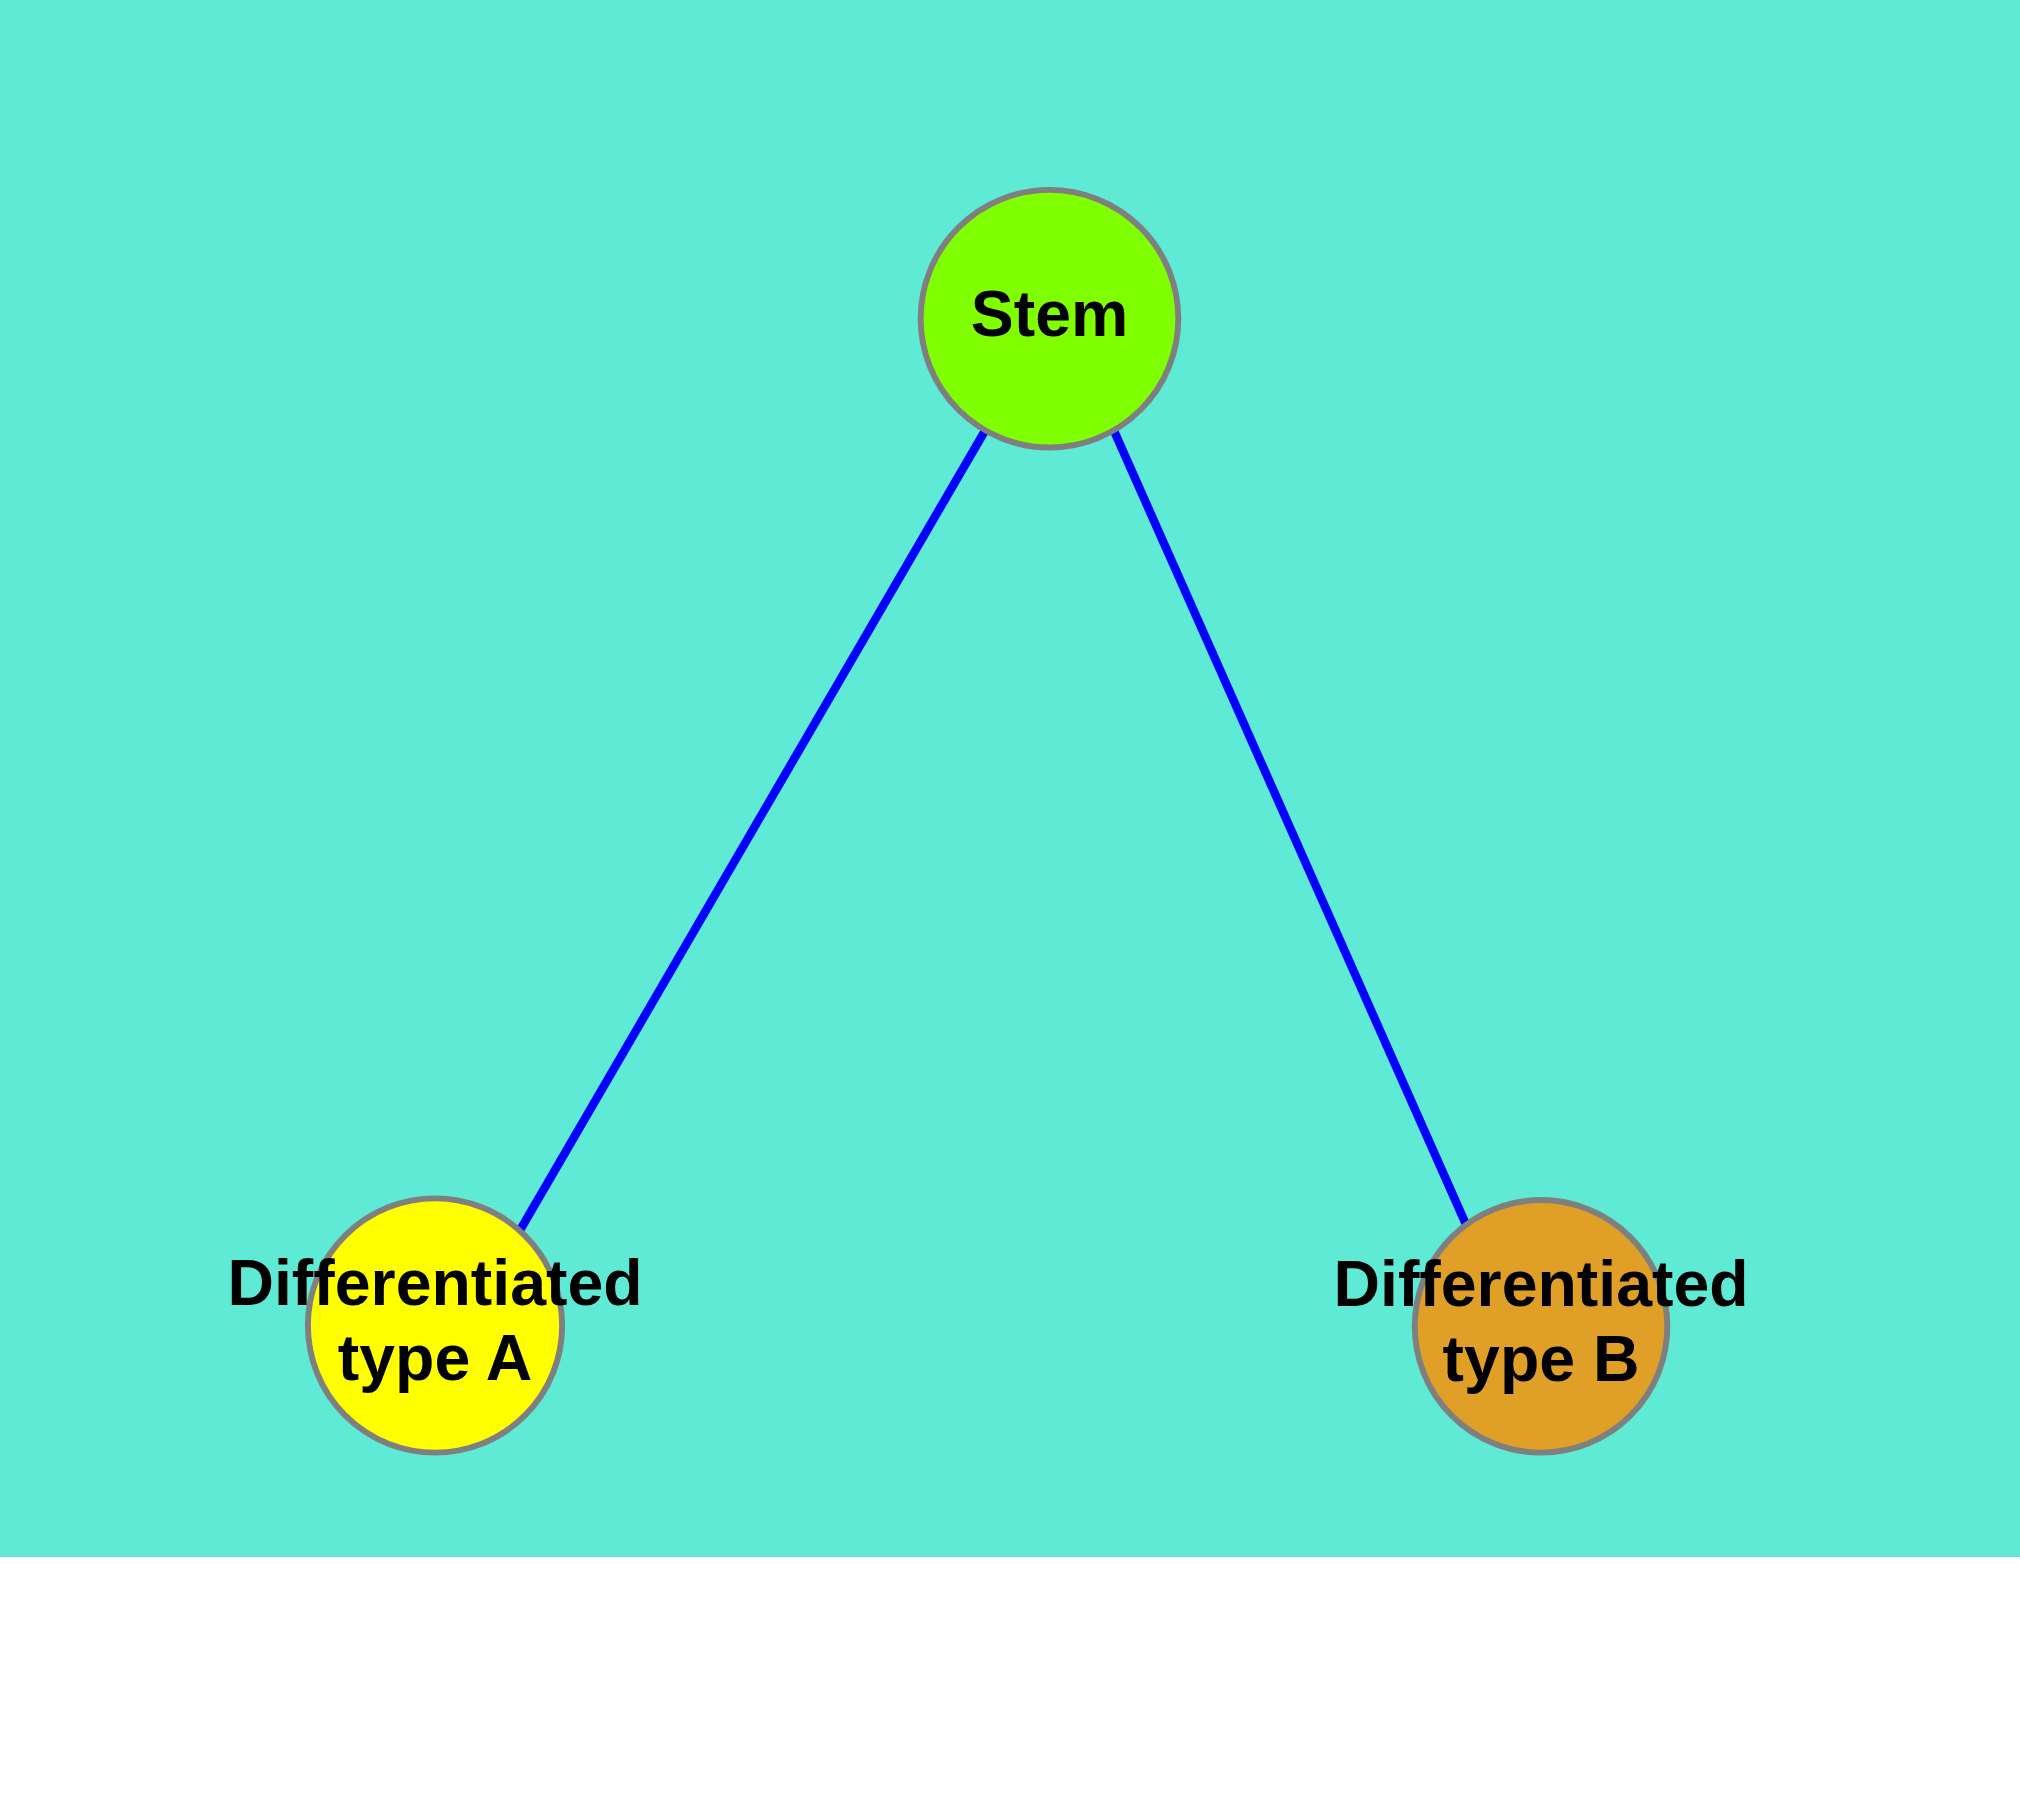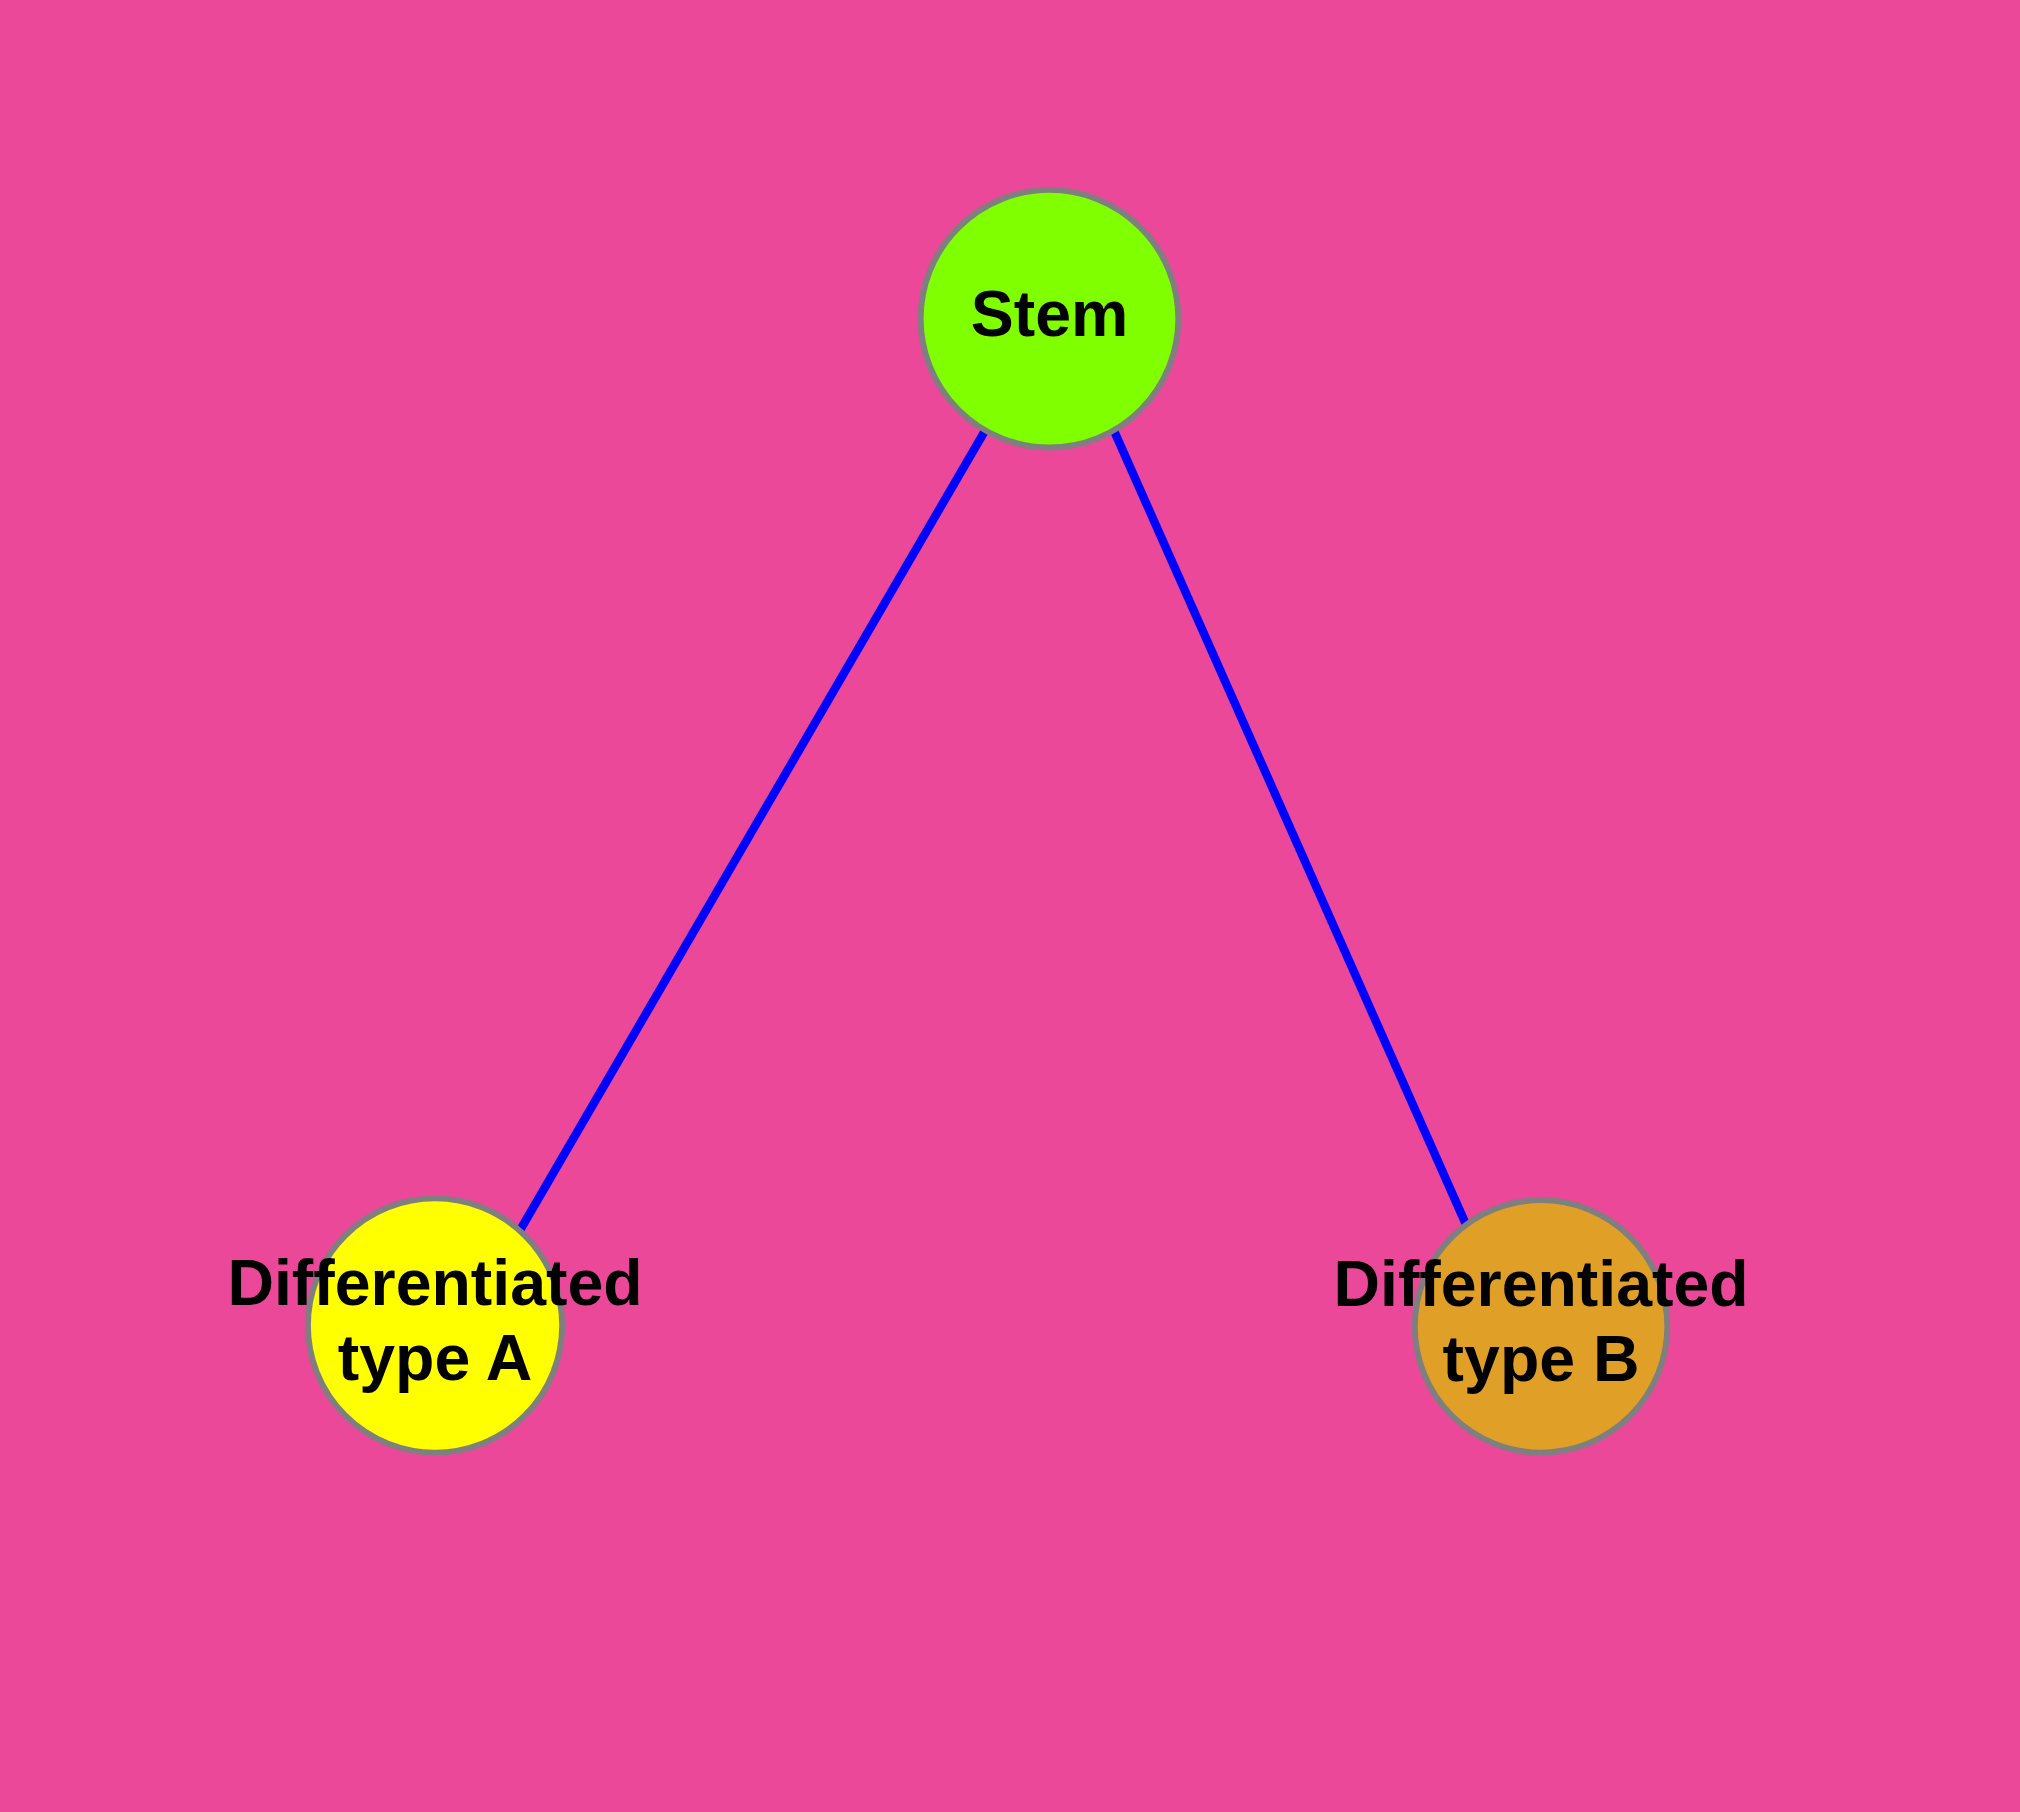--- a/index.html
+++ b/index.html
@@ -41,21 +41,21 @@
   .graph-edge {
     stroke: #0000ff;
     stroke-width: 10;
     stroke-linecap: butt;
     fill: none;
   }
 </style>
 </head>
 <body>
 
-<div id="canvas-root" style="background: #ec4899; width: 2021px; height: 1812px;">
+<div id="canvas-root" style="background: #5eead4; width: 2021px; height: 1557px;">
   <svg id="graph-svg" viewBox="0 0 2384 2138">
 
     <g id="edges-layer">
         <line class="graph-edge" x1="1162" y1="508" x2="613" y2="1452" stroke="#0000ff" stroke-width="10"></line>
         <line class="graph-edge" x1="1314" y1="508" x2="1730" y2="1446" stroke="#0000ff" stroke-width="10"></line>
       </g>
     <g id="nodes-layer">
         <g>
           <circle class="node-circle" cx="1238" cy="376" r="152" fill="#7fff00" stroke="#7f7f7f"></circle>
           <text class="node-label" x="1238" y="376" font-size="76"><tspan x="1238" dy="0">Stem</tspan></text>

